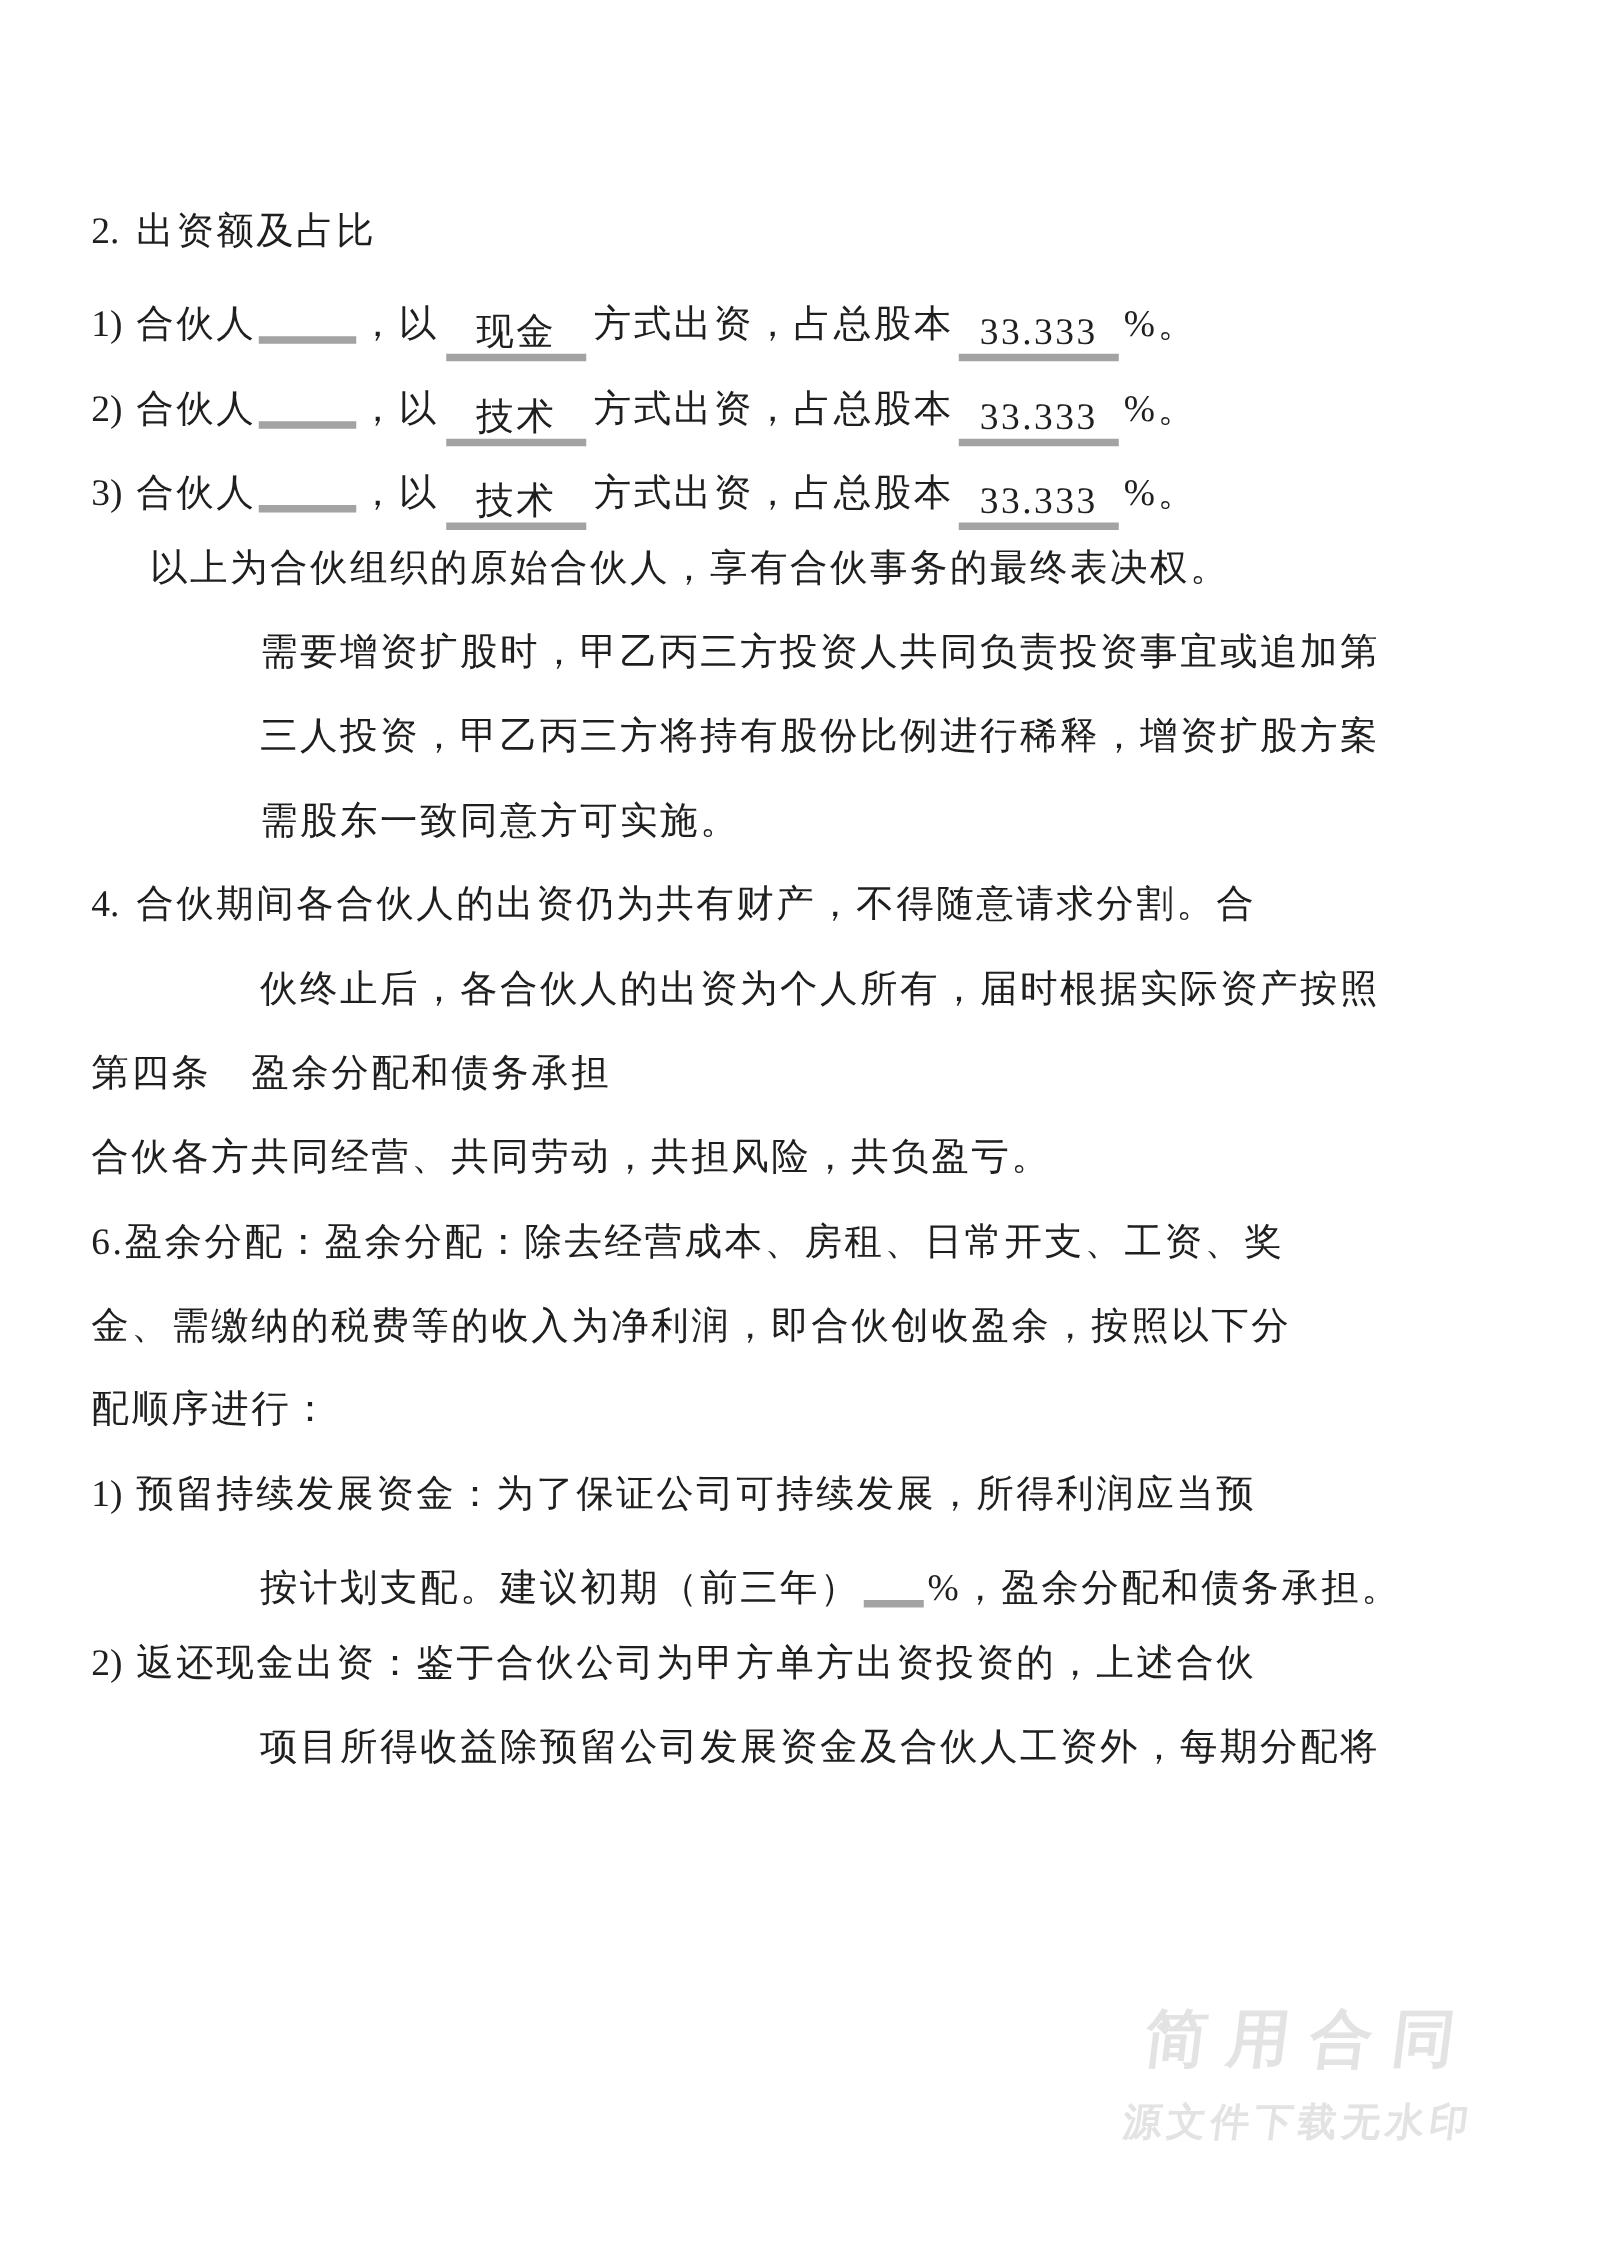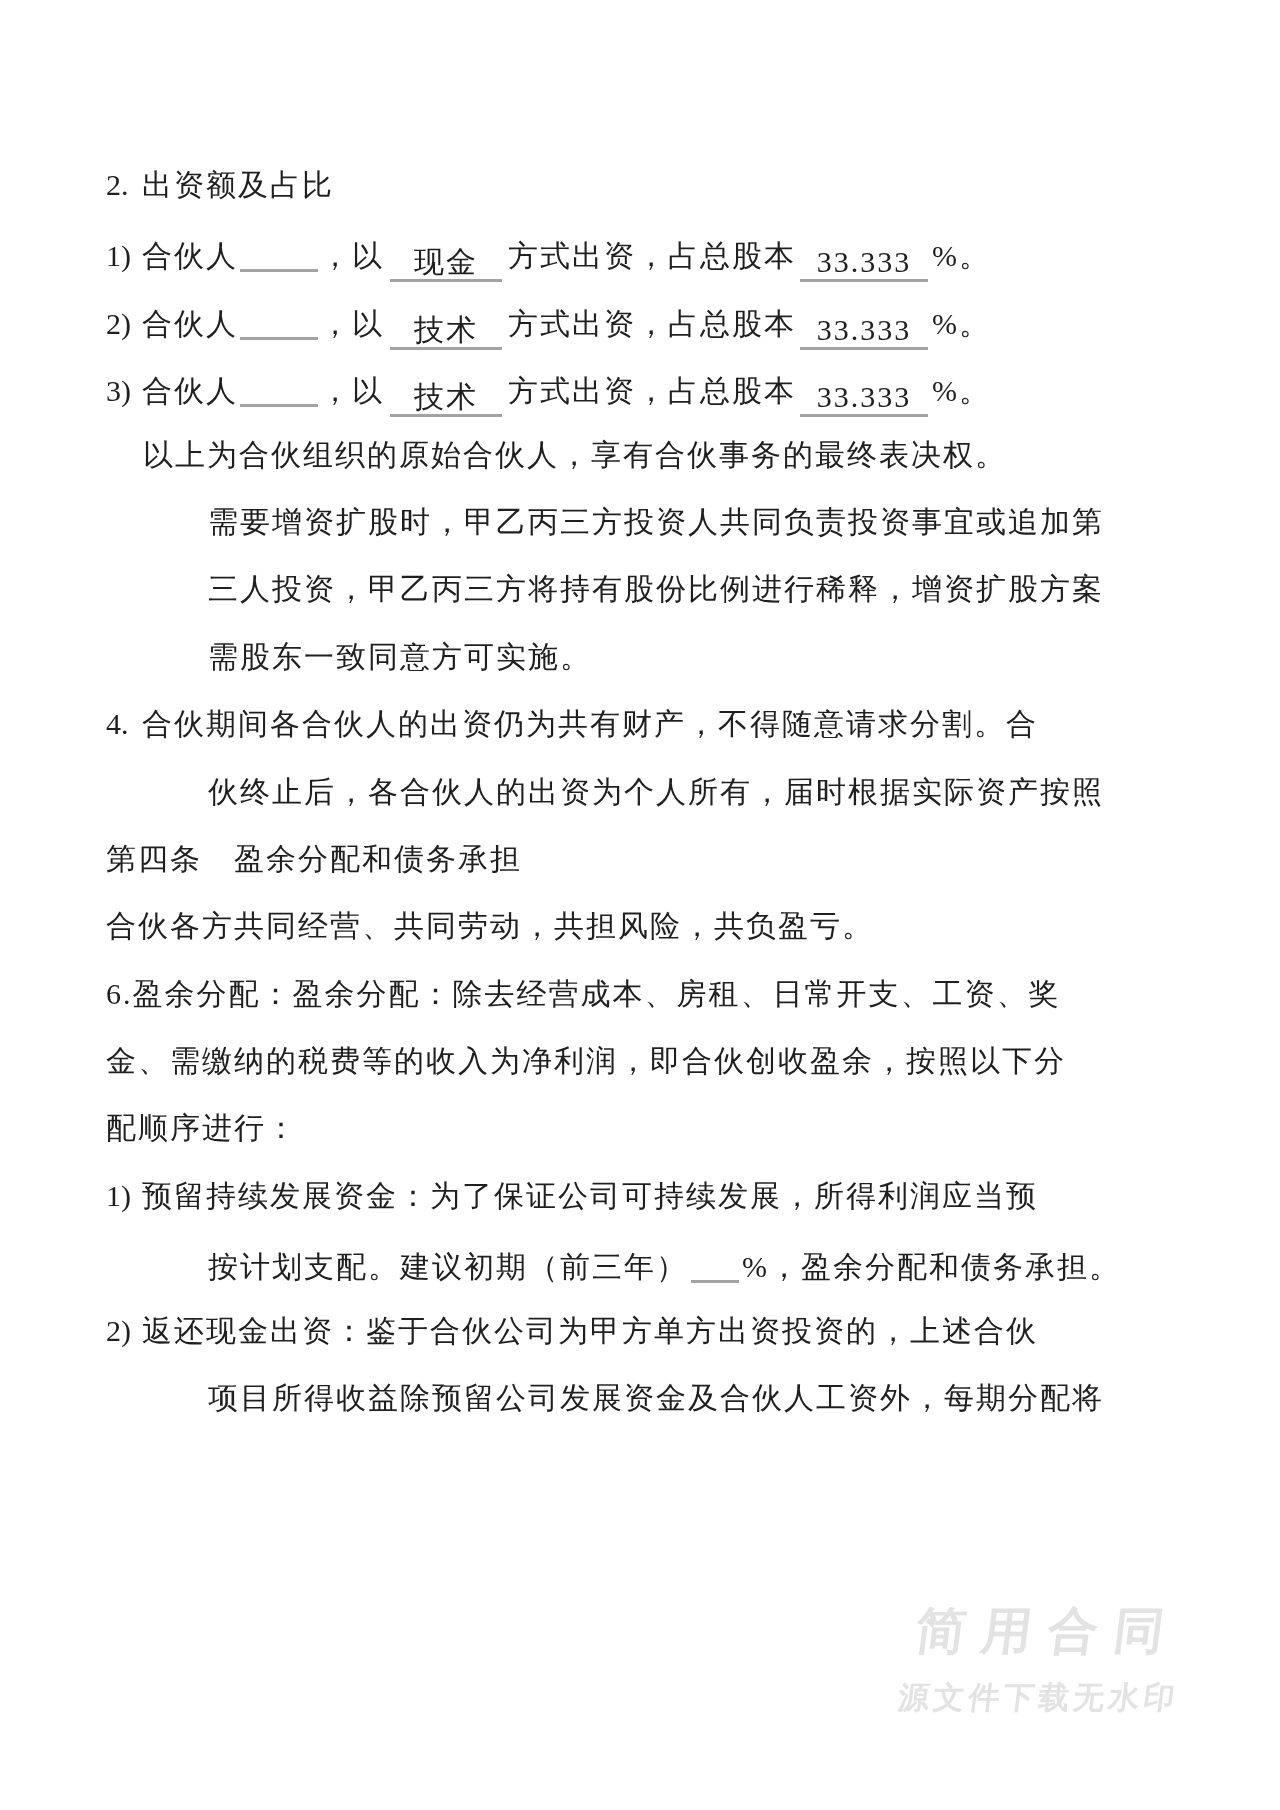--- a/index.html
+++ b/index.html
@@ -11,34 +11,34 @@
     font-family:"Liberation Serif","DejaVu Serif",serif;
     color:#1f1f1f;
   }
   .doc { position:absolute; top:168px; left:0; width:100%; z-index:2; }
   .line {
     height:67.4px;
     font-size:30px;
     line-height:34px;
     letter-spacing:2px;
     white-space:nowrap;
-    padding-left:106px;
+    padding-left:73px;
   }
   .line.cont { padding-left:208px; }
-  .line.note { padding-left:120px;margin-left:23px; }
+  .line.note { padding-left:120px; }
   .marker {
     display:inline-block;
     width:36px;
     letter-spacing:0;
   }
   .blank {
     display:inline-block;
     min-height:34px;
     line-height:34px;
-    border-bottom:3px solid #a3a3a3;
+    border-bottom:6px solid #a3a3a3;
     text-align:center;
     vertical-align:-6px;
   }
   .blank.name   { width:78px;  margin:0 2px; }
   .blank.method { width:112px; margin:0 6px; }
   .blank.share  { width:128px; margin:0 4px; }
   .blank.small  { width:48px;  margin:0 3px; }
   .watermark {
     position:absolute;
     left:0; top:1598px;

